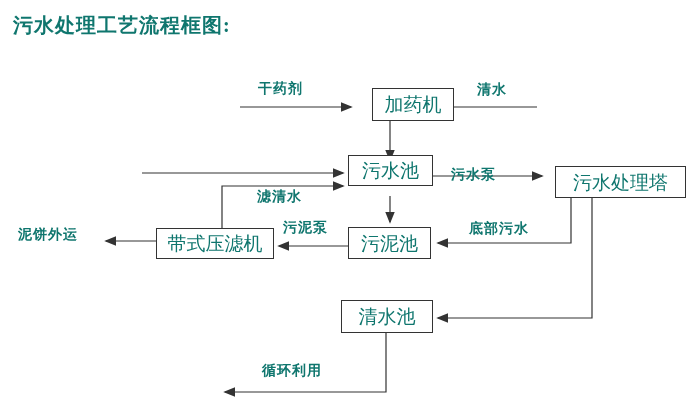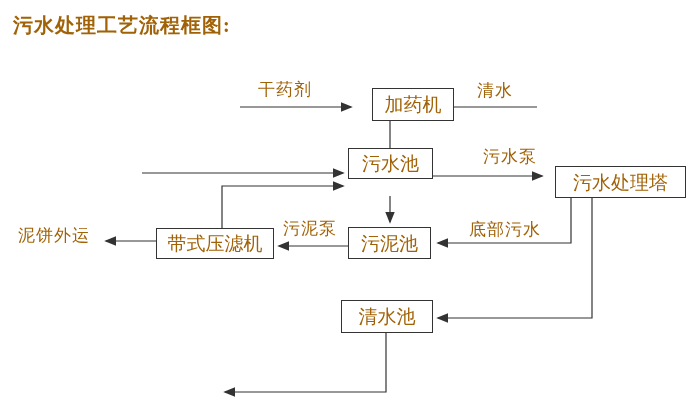--- a/index.html
+++ b/index.html
@@ -2,21 +2,21 @@
 <html><head>
 <meta charset="utf-8">
 <style>
   html, body { margin: 0; padding: 0; background: #ffffff; }
   .canvas {
     position: relative;
     width: 700px;
     height: 412px;
     background: #ffffff;
     font-family: "Liberation Serif", serif;
-    color: #a16207;
+    color: #0f766e;
     overflow: hidden;
   }
   .title {
     position: absolute;
     left: 13px;
     top: 12px;
     font-size: 20px;
     font-weight: bold;
     letter-spacing: 1px;
     white-space: nowrap;
@@ -33,37 +33,38 @@
     background: #ffffff;
     display: flex;
     align-items: center;
     justify-content: center;
     font-size: 19px;
     line-height: 1;
     white-space: nowrap;
   }
   .flabel {
     position: absolute;
-    font-size: 17px;
+    font-size: 14px;
     line-height: 1.1;
     letter-spacing: 1px;
     white-space: nowrap;
+    font-weight: bold;
   }
   
   .n-dosing   { left: 356px; top:  88px; width:  82px; height: 33px; margin-left: 16px; }
-  .n-sewage   { left: 348px; top: 148px; width:  85px; height: 31px; }
+  .n-sewage   { left: 348px; top: 155px; width:  85px; height: 31px; }
   .n-tower    { left: 548px; top: 166px; width: 131px; height: 32px; margin-left: 7px; }
   .n-sludge   { left: 348px; top: 227px; width:  83px; height: 32px; }
   .n-press    { left: 156px; top: 228px; width: 118px; height: 31px; }
   .n-clean    { left: 341px; top: 300px; width:  92px; height: 33px; }
   
   .l-dry      { left: 258px; top:  81px; }
   .l-cw       { left: 477px; top:  82px; text-align: center; }
   .l-sand     { left: 163px; top: 150px; }
-  .l-spump    { left: 451px; top: 148px; margin-left: 32px; }
+  .l-spump    { left: 451px; top: 167px; }
   .l-filter   { left: 257px; top: 189px; }
   .l-mud      { left:  18px; top: 227px; }
   .l-slpump   { left: 283px; top: 220px; }
   .l-bottom   { left: 469px; top: 221px; }
   .l-recycle  { left: 262px; top: 363px; }
 </style>
 </head>
 <body>
 
 <div class="canvas">
@@ -105,17 +106,19 @@
   <div class="node n-press">
     <span>带式压滤机</span>
   </div>
   <div class="node n-clean">
     <span>清水池</span>
   </div>
 
   <div class="flabel l-dry">干药剂</div>
   <div class="flabel l-cw">清水</div>
   <div class="flabel l-spump">污水泵</div>
+  <div class="flabel l-filter">滤清水</div>
   <div class="flabel l-mud">泥饼外运</div>
   <div class="flabel l-slpump">污泥泵</div>
   <div class="flabel l-bottom">底部污水</div>
+  <div class="flabel l-recycle">循环利用</div>
 
 </div>
 
 </body></html>

